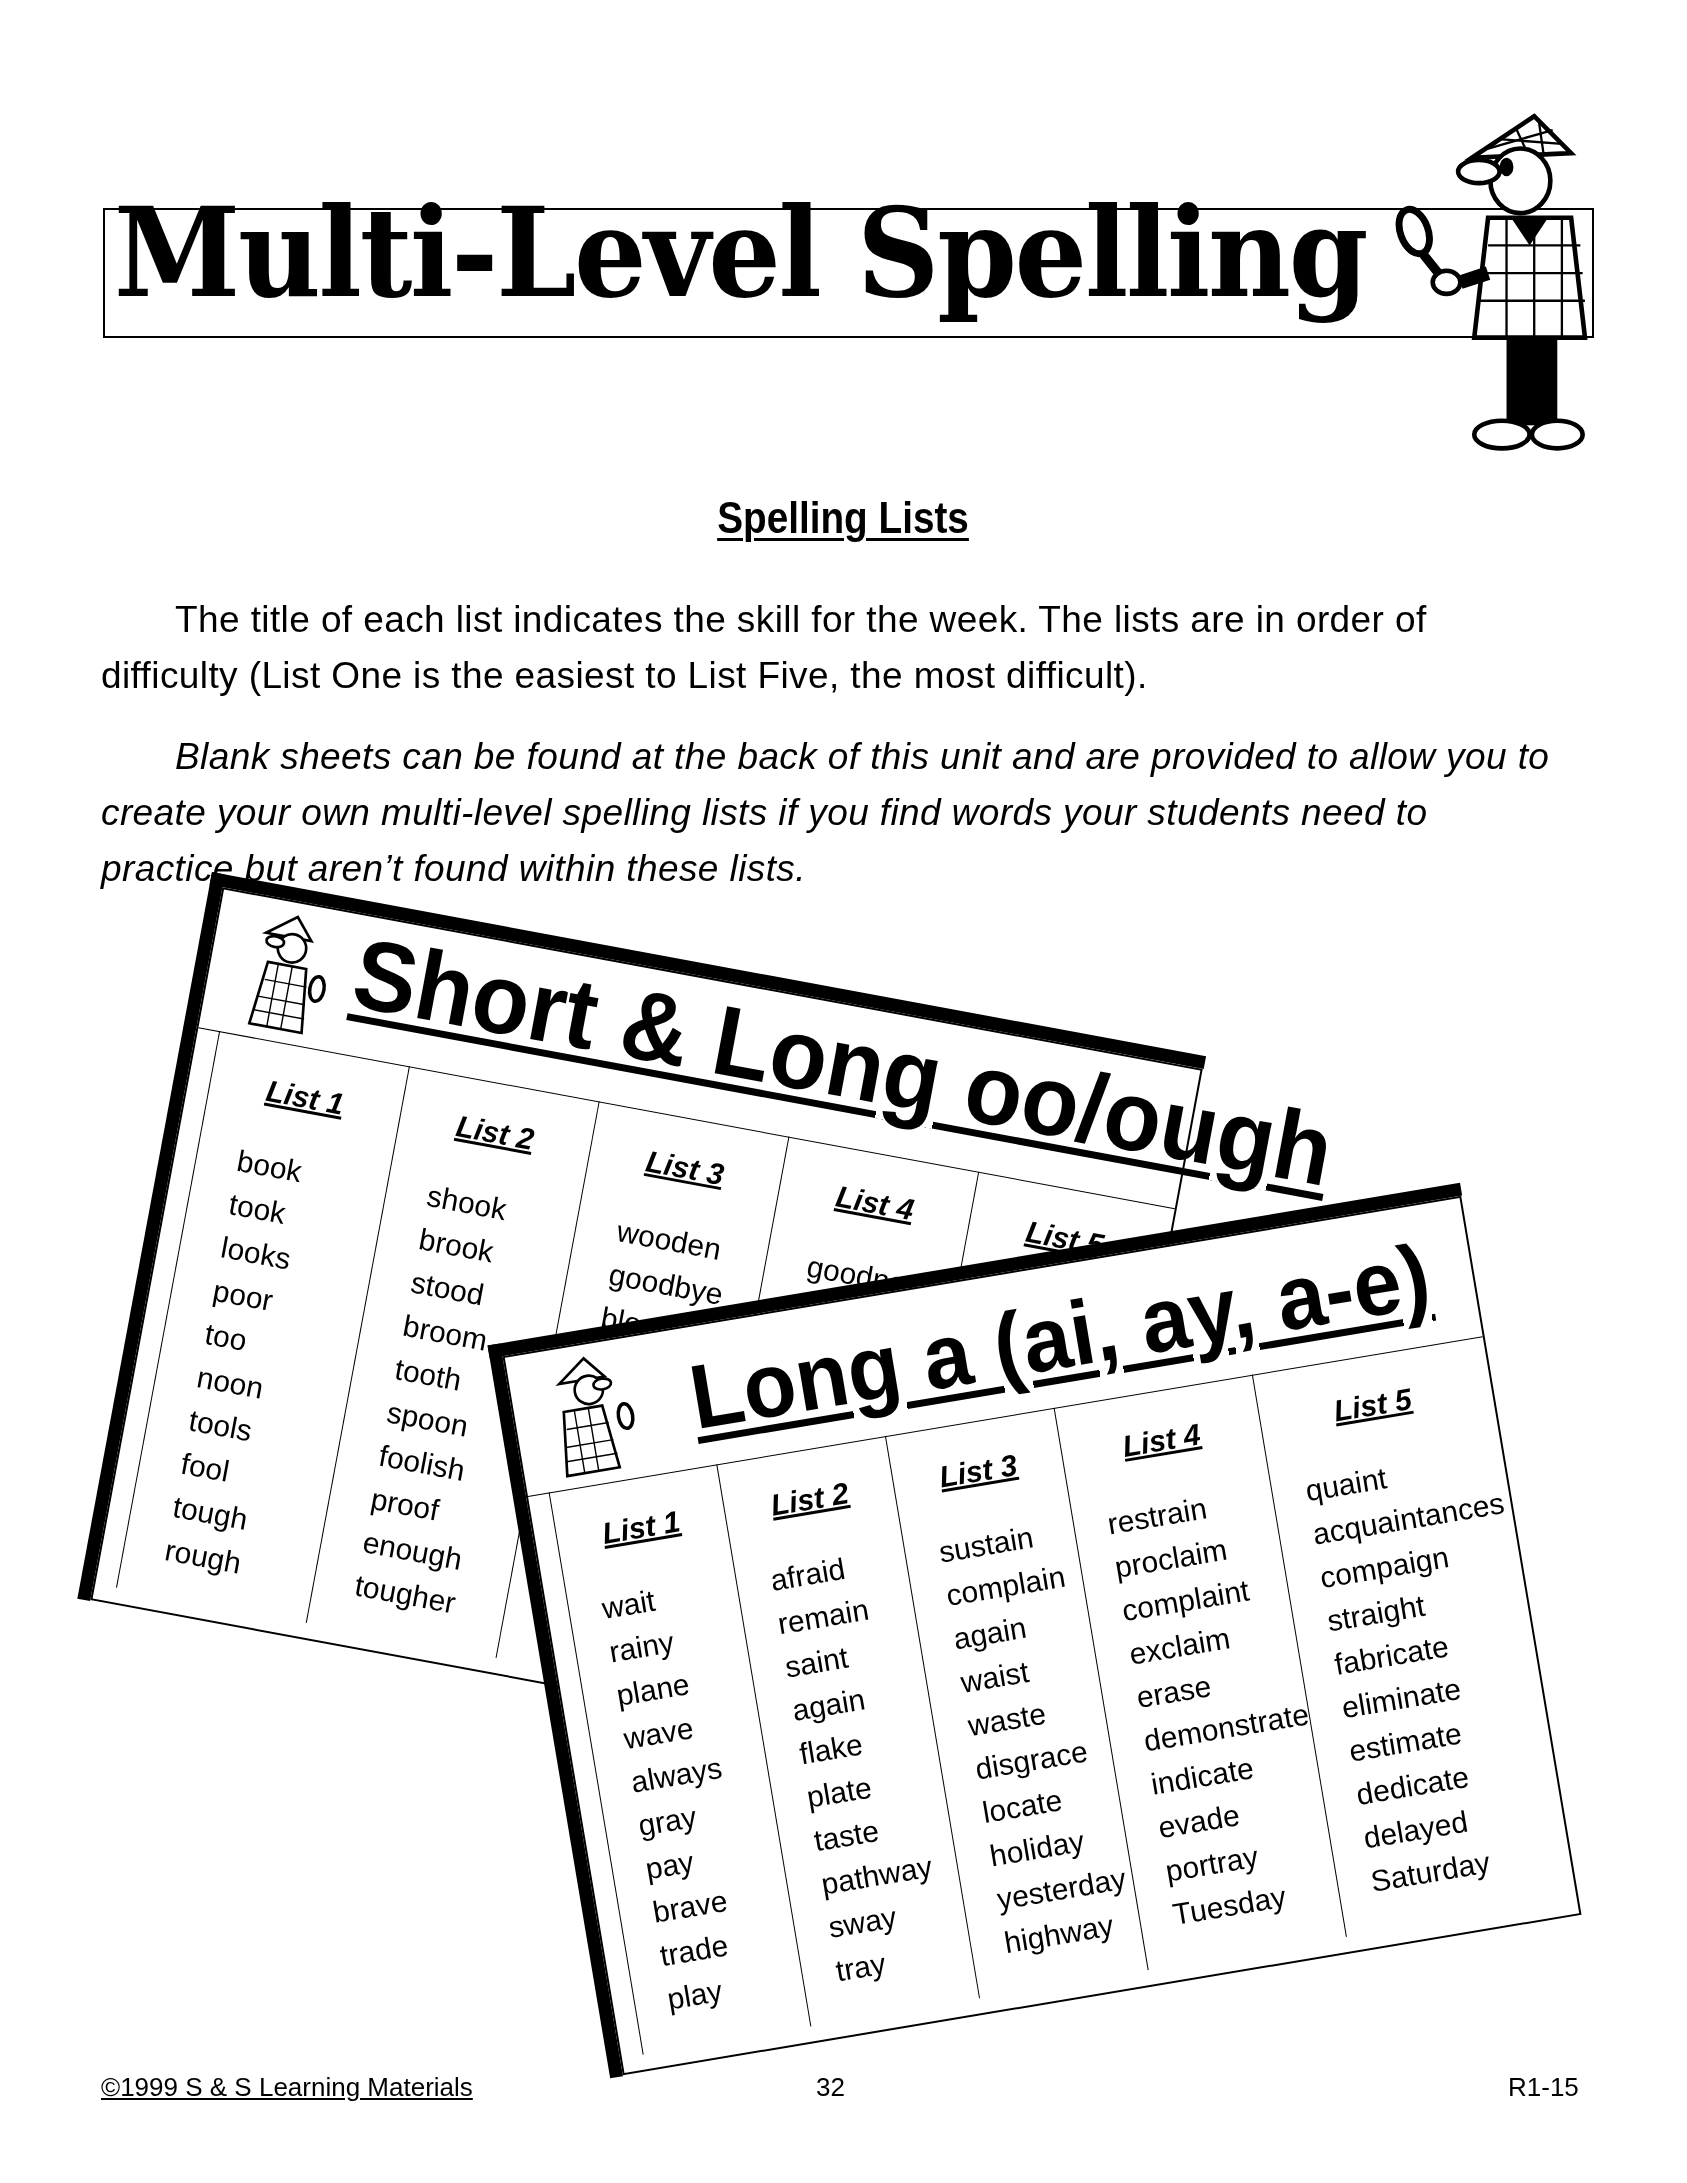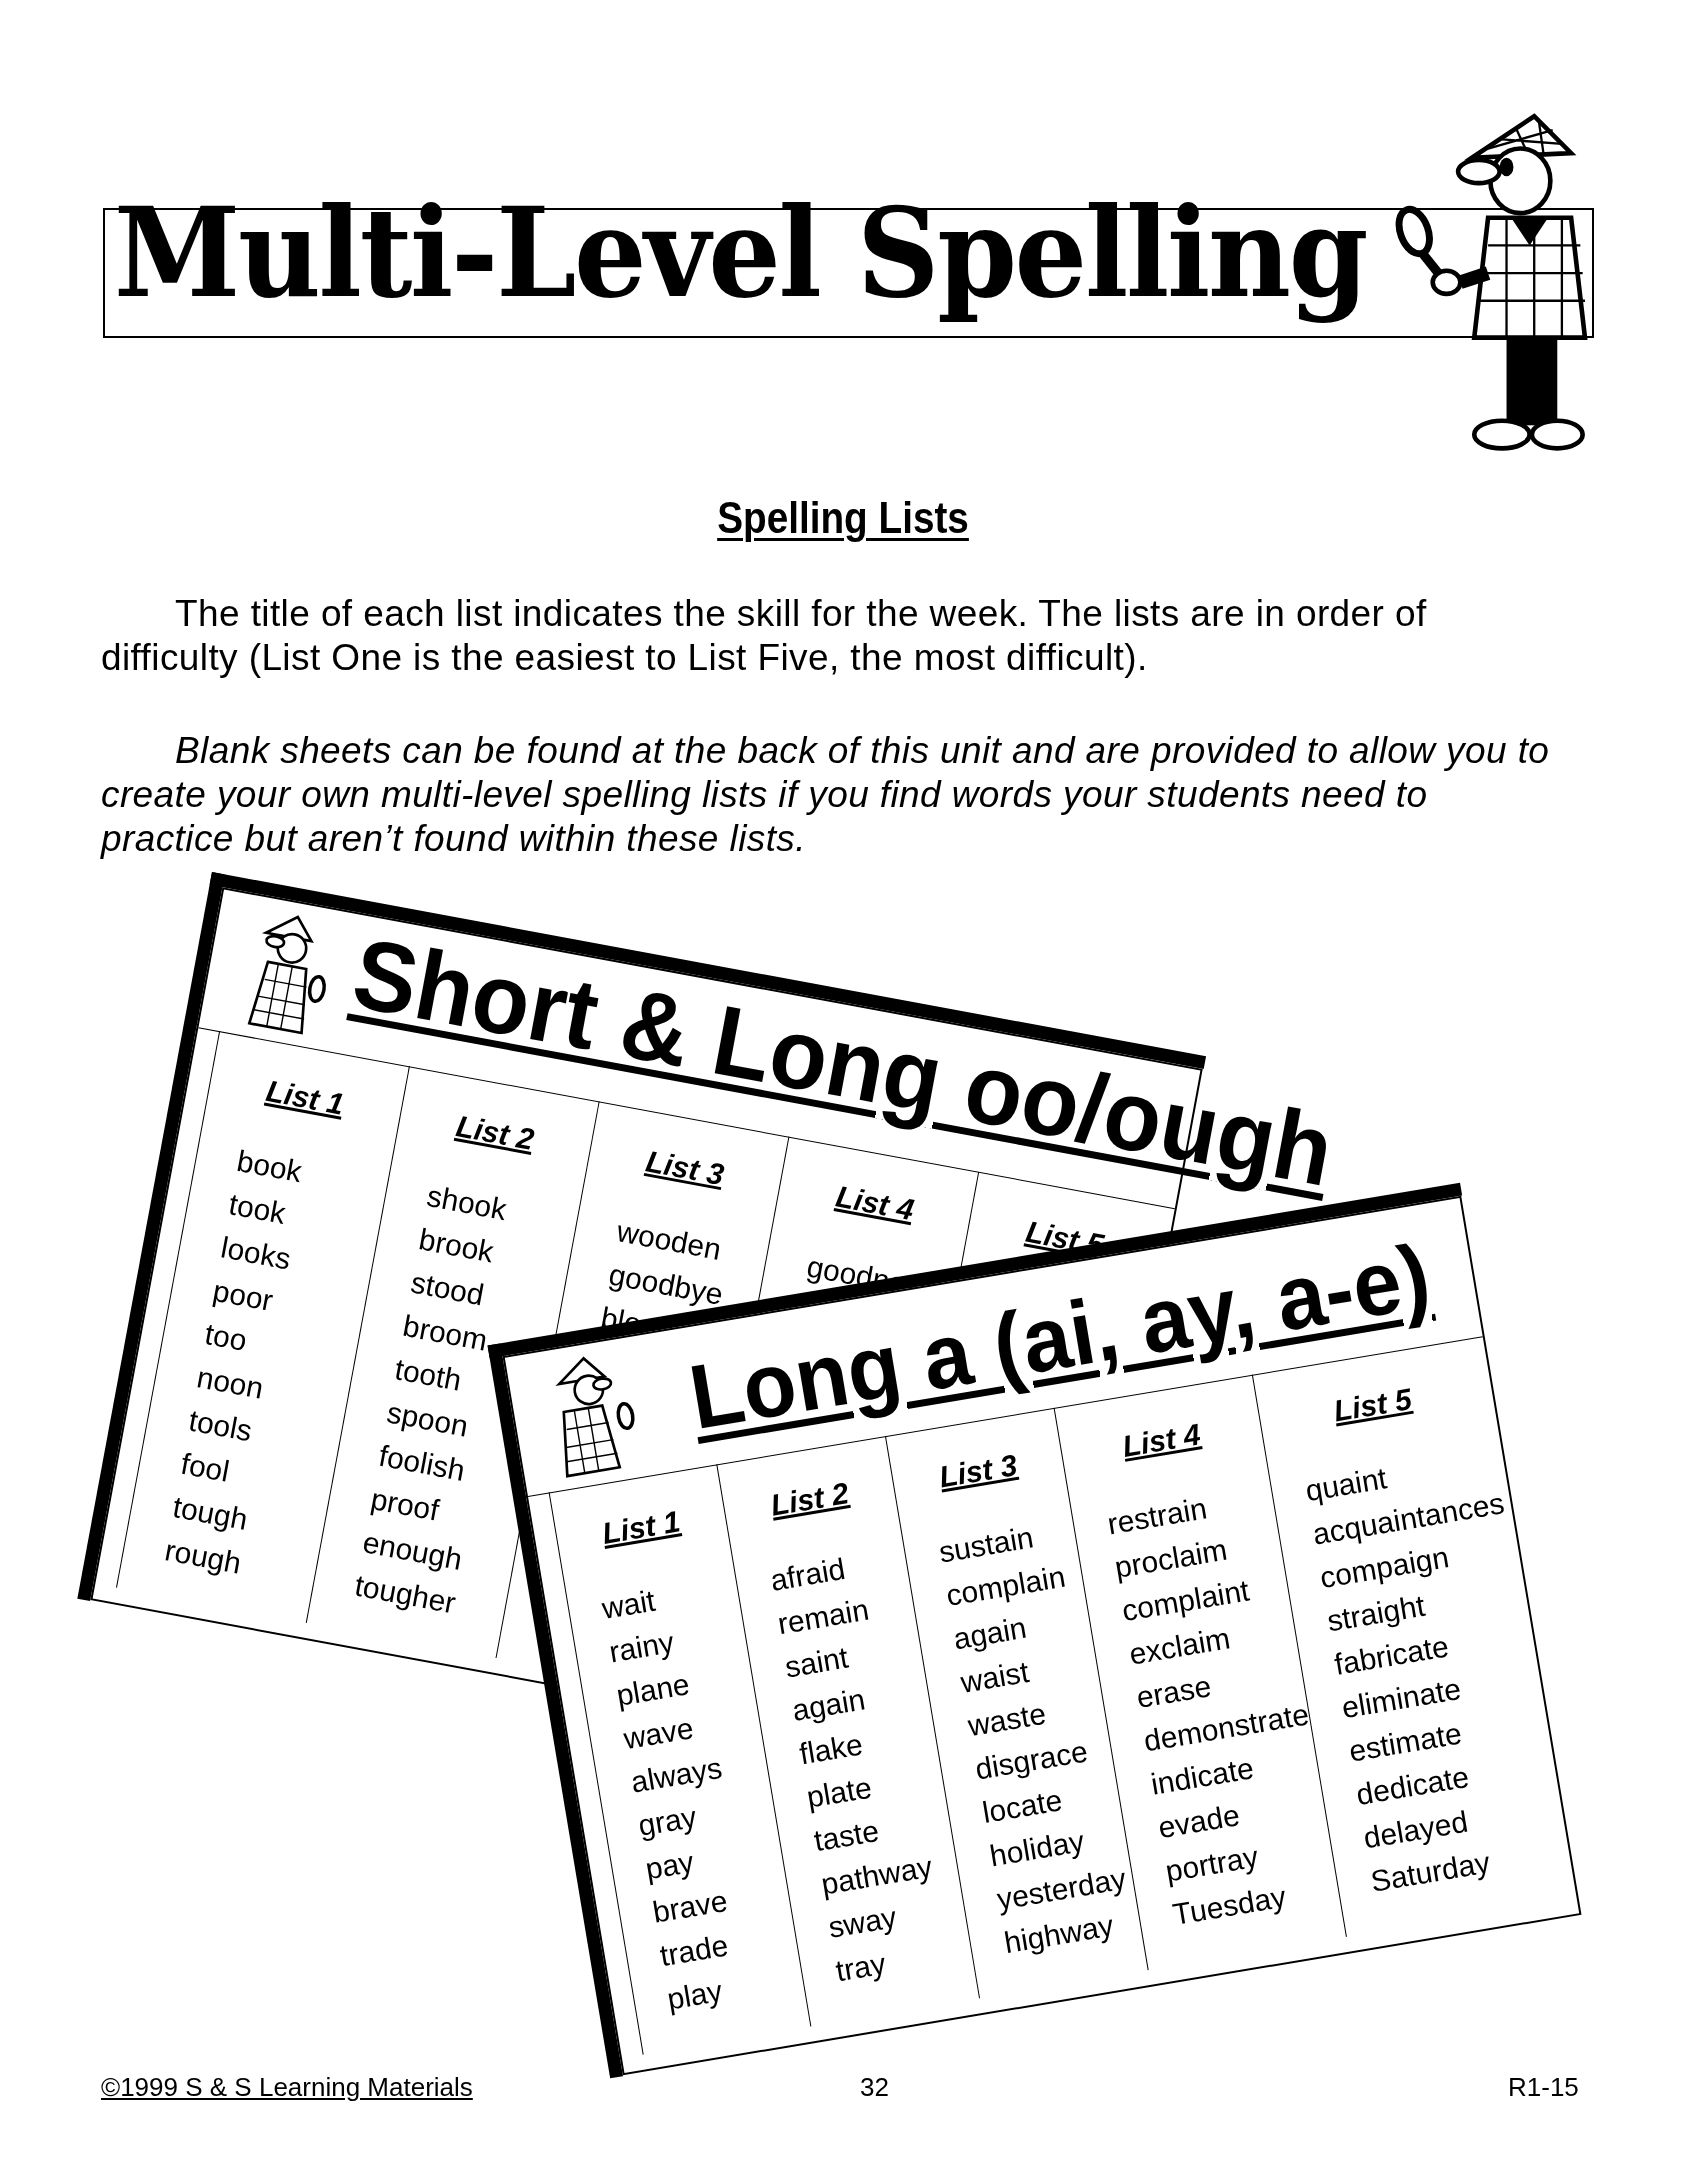--- a/index.html
+++ b/index.html
@@ -6,21 +6,21 @@
   body { width:1687px; height:2183px; position:relative; overflow:hidden; color:#000; font-family:"Liberation Sans", sans-serif; }
 
   
   .banner { position:absolute; left:103px; top:208px; width:1491px; height:130px; border:2.5px solid #000; box-sizing:border-box; }
   .banner-title { position:absolute; left:114px; top:191px; font-family:"DejaVu Serif", serif; font-weight:bold; font-size:124px; letter-spacing:-2.5px; line-height:1; transform:scaleX(0.92); transform-origin:left top; white-space:nowrap; }
   .detective-lg { position:absolute; left:1359px; top:107px; width:272px; height:346px; }
 
   .section-title { position:absolute; left:0; width:1687px; top:493px; text-align:center; font-size:44px; font-weight:bold; }
   .section-title span { text-decoration:underline; text-decoration-thickness:3.3px; text-underline-offset:5px; transform:scaleX(0.88); display:inline-block; }
 
-  .para { position:absolute; left:101px; width:1466px; font-size:37px; line-height:44px; letter-spacing:0.4px; }
+  .para { position:absolute; left:101px; width:1466px; font-size:37px; line-height:56px; letter-spacing:0.4px; }
   .para .indent { display:inline-block; width:74px; }
   .para1 { top:592px; }
   .para2 { top:729px;font-style:italic; }
 
   
   .card { position:absolute; background:#fff; box-sizing:border-box; border:2.5px solid #000; }
   .card::before { content:""; position:absolute; left:-15px; top:-15px; right:-2.5px; bottom:-2.5px; border-left:13px solid #000; border-top:13px solid #000; pointer-events:none; }
   .card1 { width:997px; height:725px; left:148px; top:972px; transform:rotate(10.5deg); }
   .card2 { width:972px; height:729px; left:556px; top:1271px; transform:rotate(-9.5deg); }
 
@@ -29,21 +29,21 @@
   .card2 .card-title { left:177px; top:25px; font-size:91px; }
   .detective-sm { position:absolute; left:16.5px; top:10px; width:107px; height:124px; }
   .card-cols { position:absolute; left:20.6px; right:6.6px; top:140px; bottom:15px; display:flex; border-left:1.6px solid #000; }
   .col { flex:1; border-right:1.6px solid #000; padding-top:33px; text-align:left; }
   .col:last-child { border-right:none; }
   .col-head { text-align:center; font-size:30px; font-weight:bold; font-style:italic; text-decoration:underline; margin-bottom:35px; }
   .col-words { padding-left:41px; font-size:30px; line-height:44px; }
   .card2 .col-words { line-height:44px; padding-left:33px; }
 
   .footer { position:absolute; top:2072px; font-size:26px; }
-  .f-left { left:101px;text-decoration:underline; } .f-mid { left:816px;margin-left:44px; } .f-right { left:1508px; }
+  .f-left { left:101px;text-decoration:underline; } .f-mid { left:816px; } .f-right { left:1508px; }
 </style>
 </head>
 <body>
 
 <div class="banner"></div>
 <div class="banner-title">Multi-Level Spelling</div>
 
 <svg class="detective-lg" viewBox="0 0 110 150">
   <path d="M45 22 L72 4 L88 20 Z" fill="#fff" stroke="#000" stroke-width="2"></path>
   <path d="M52 18 L80 10 M58 14 L84 16 M64 9 L70 22 M74 6 L76 20" stroke="#000" stroke-width="1"></path>

